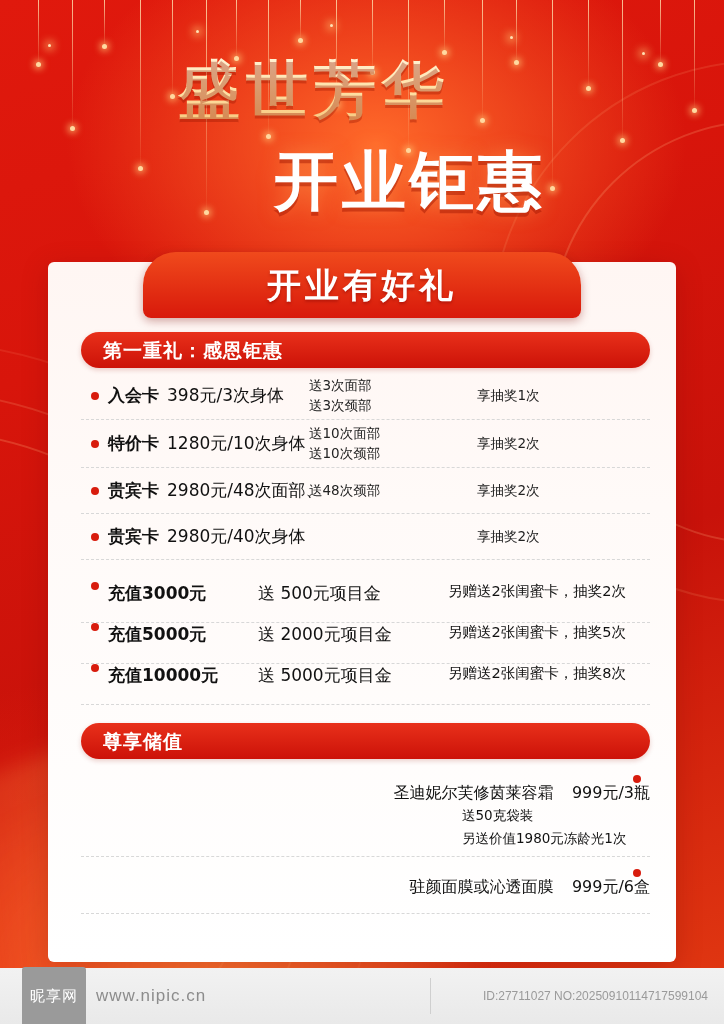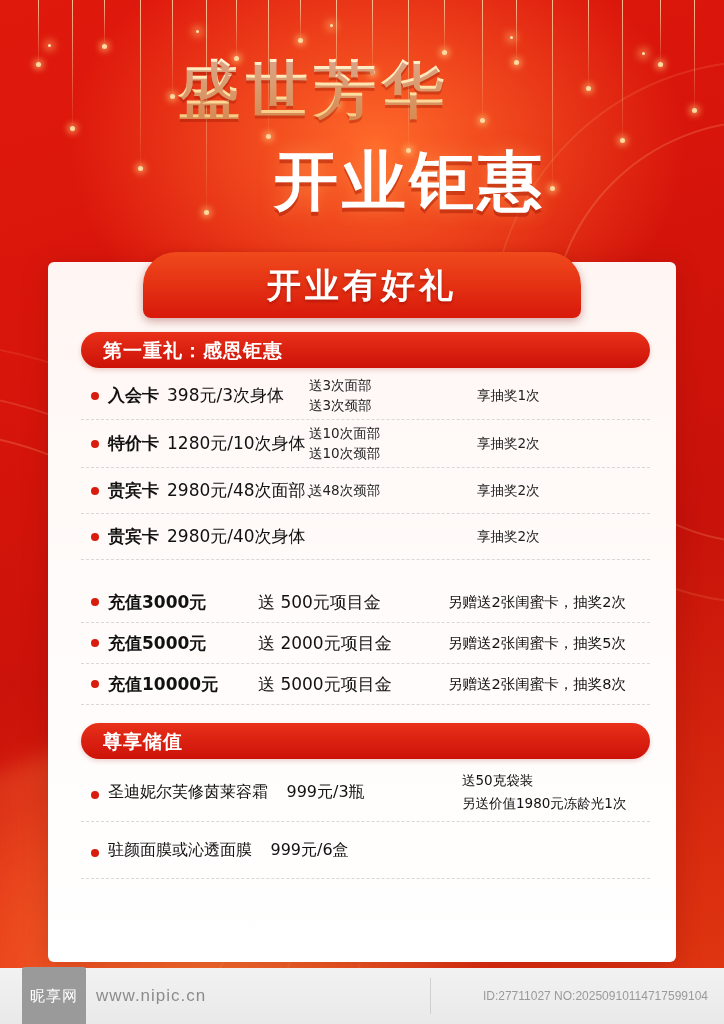--- a/index.html
+++ b/index.html
@@ -231,27 +231,27 @@
     font-size: 13.5px;
     color: #222;
     font-family: "DejaVu Sans", "Liberation Sans", sans-serif;
     white-space: nowrap;
   }
   .col-a { width: 218px; display: flex; align-items: center; }
   .col-b { width: 168px; }
   .col-c { width: 120px; }
 
   
-  .row2 { display: flex; align-items: center; min-height: 40px; border-bottom: 1px dashed #d8d8d8; padding-left: 10px;}
+  .row2 { display: flex; min-height: 40px; border-bottom: 1px dashed #d8d8d8; padding-left: 10px;}
   .r2-a { font-size: 17px; font-weight: bold; color: #111; width: 150px; font-family: "DejaVu Sans", "Liberation Sans", sans-serif; white-space: nowrap;}
   .r2-b { font-size: 17px; color: #111; width: 190px; font-family: "DejaVu Sans", "Liberation Sans", sans-serif; white-space: nowrap;}
   .r2-c { font-size: 14.5px; color: #111; font-family: "DejaVu Sans", "Liberation Sans", sans-serif; white-space: nowrap;}
 
   
-  .row3 { display: flex; align-items: center; min-height: 44px; border-bottom: 1px dashed #d8d8d8; padding: 6px 0 6px 10px;}
+  .row3 { display: flex; align-items: flex-end; min-height: 44px; border-bottom: 1px dashed #d8d8d8; padding: 6px 0 6px 10px; flex-direction: column;}
   .r3-left { font-size: 16px; color: #111; font-family: "DejaVu Sans", "Liberation Sans", sans-serif; white-space: nowrap;}
   .r3-price { font-size: 16px; color: #111; margin-left: 14px; font-family: "DejaVu Sans", "Liberation Sans", sans-serif; white-space: nowrap;}
   .r3-right { margin-left: auto; text-align: left; font-size: 13.5px; color: #111; font-family: "DejaVu Sans", "Liberation Sans", sans-serif; line-height: 1.7; width: 188px;}
 
   .sec-gap { height: 18px; }
 
   
   .footer {
     position: absolute;
     left: 0; bottom: 0;

